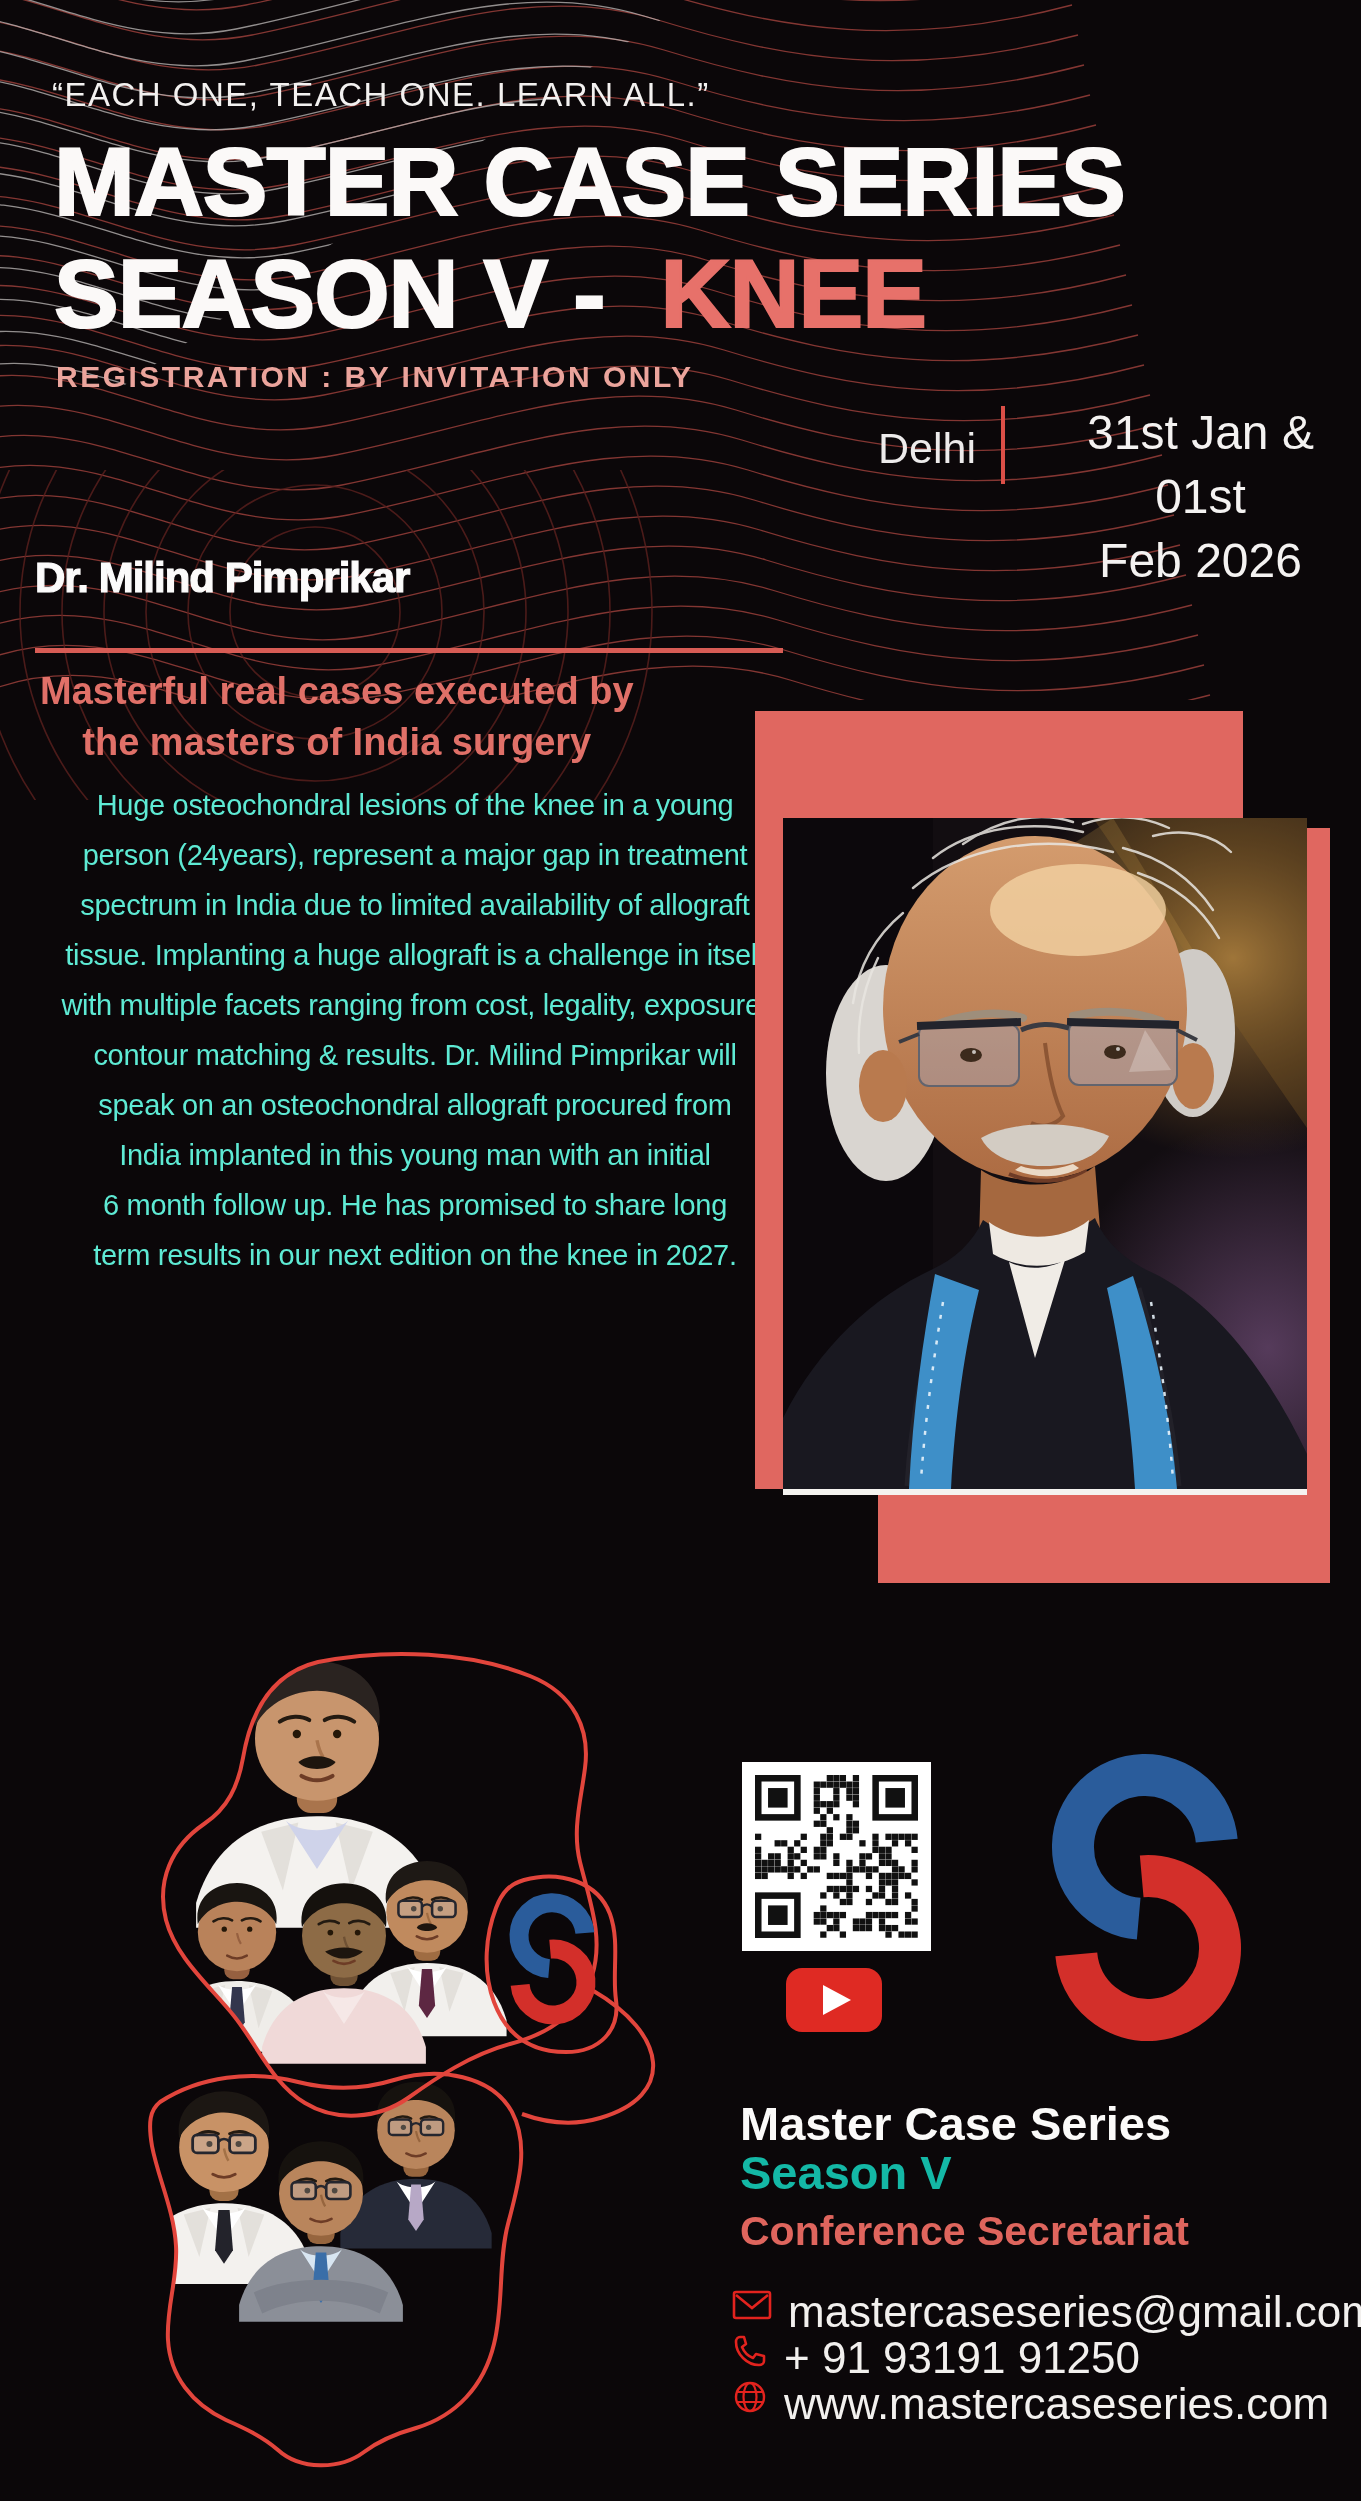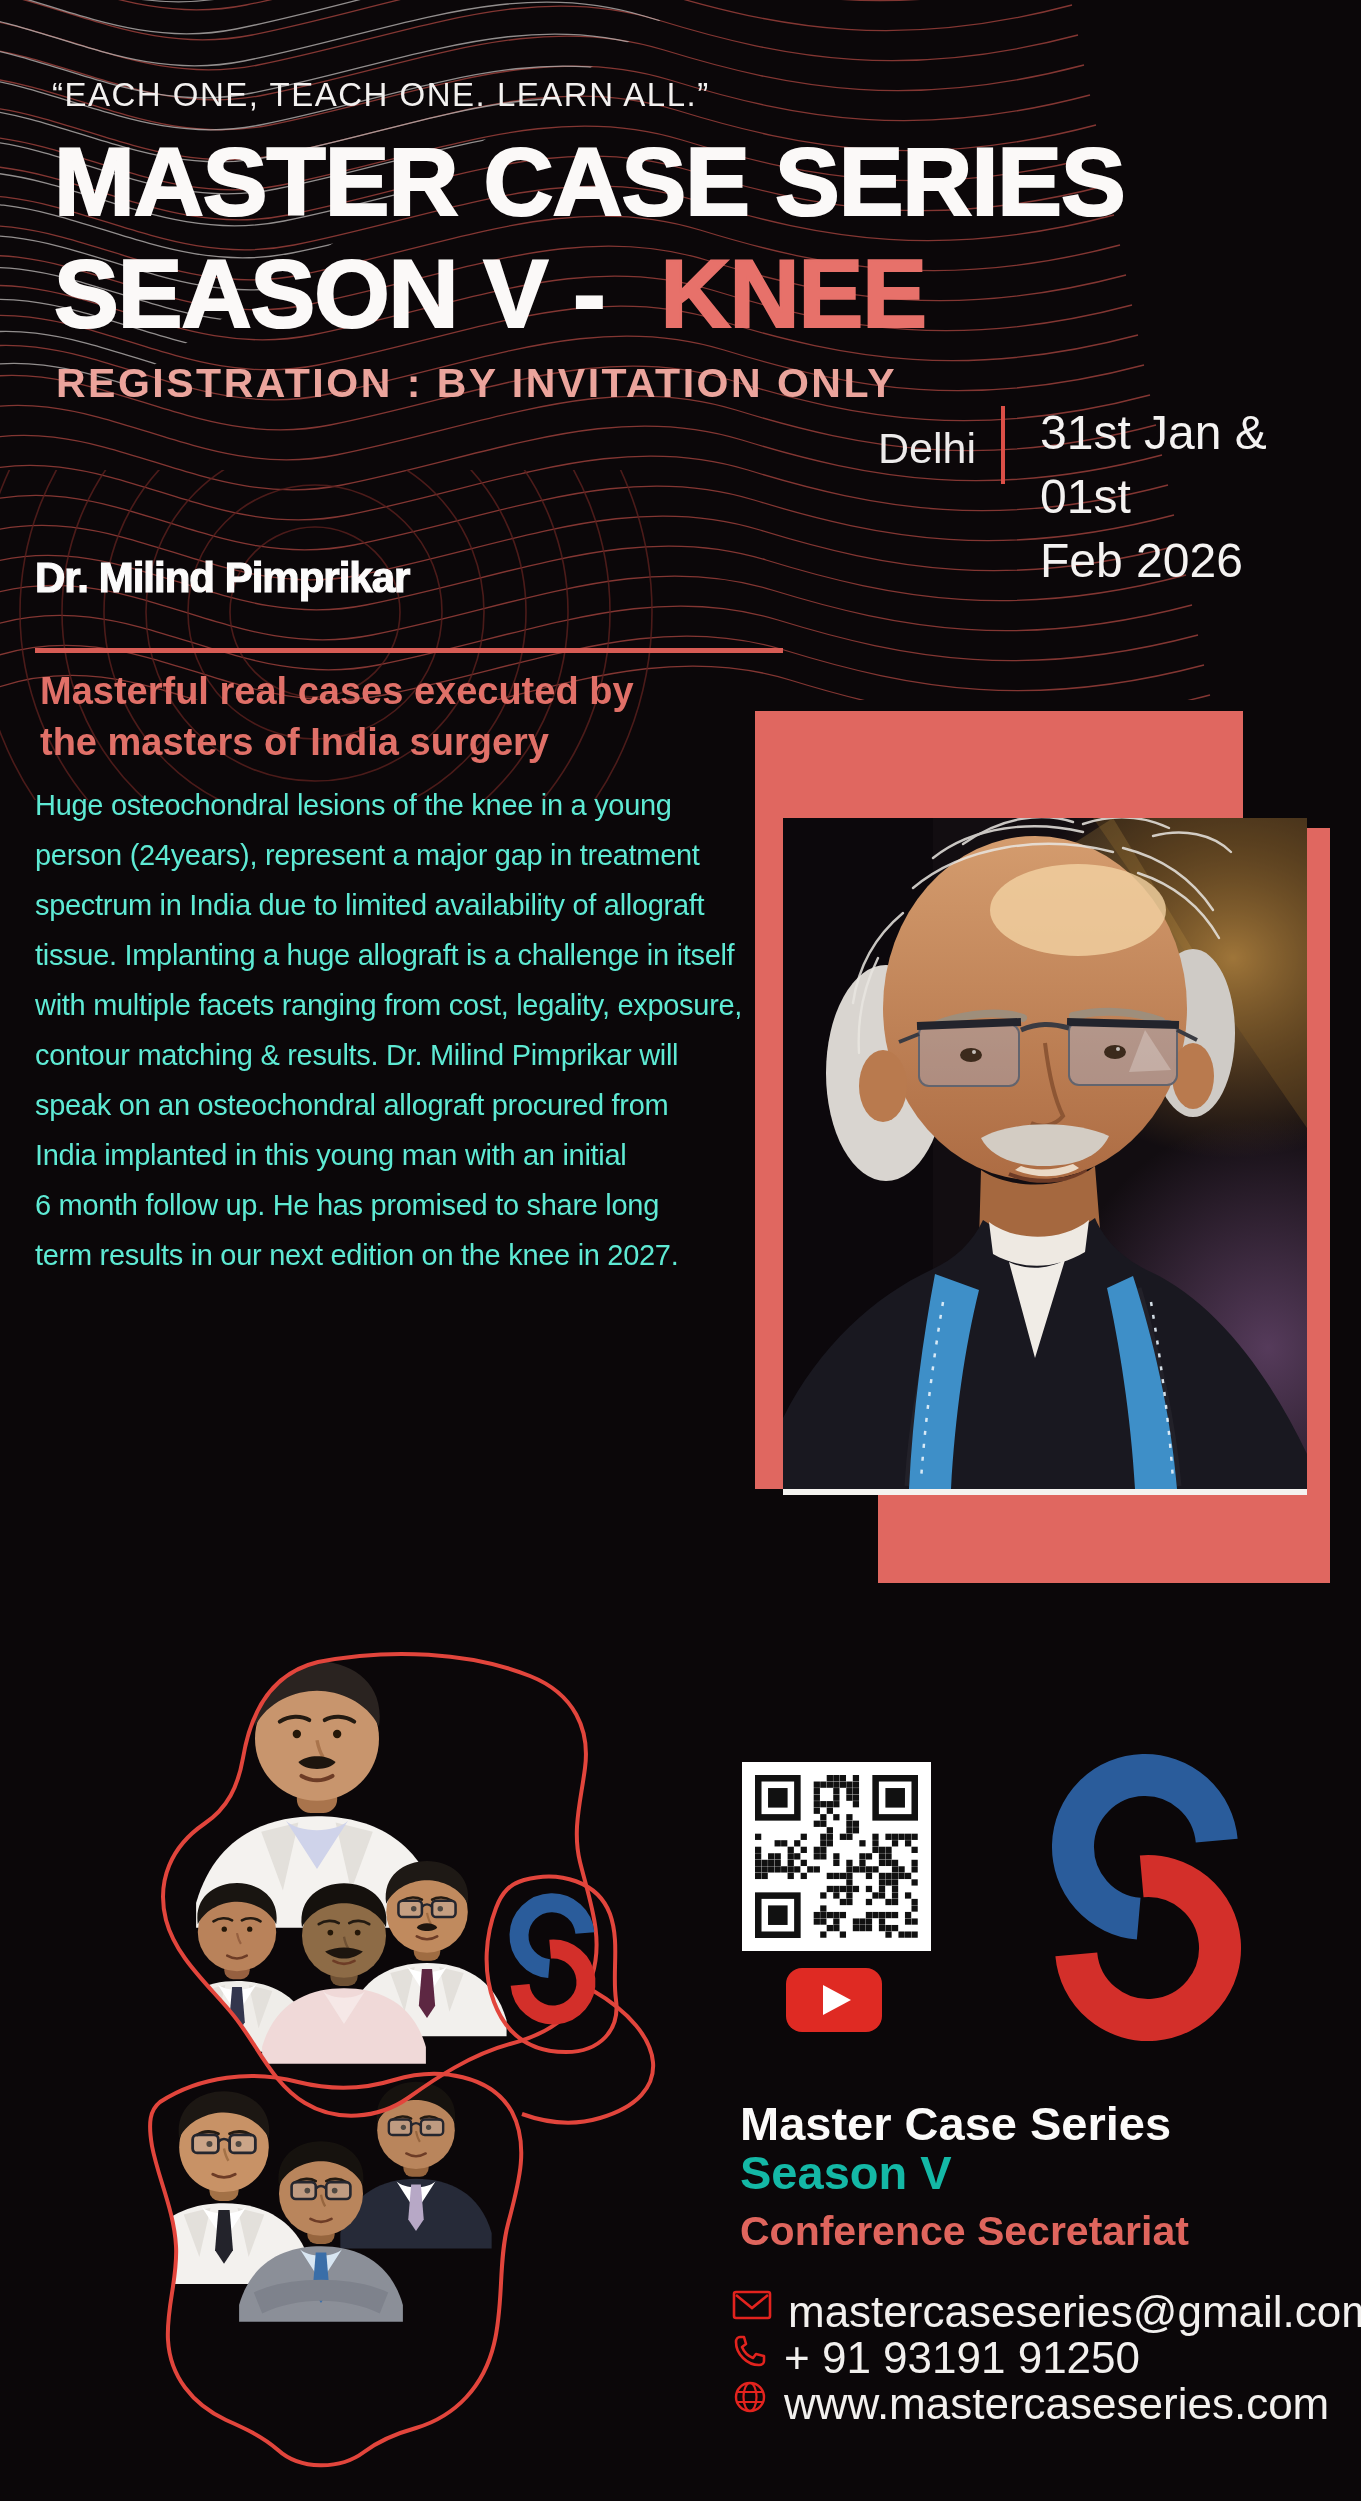--- a/index.html
+++ b/index.html
@@ -1,31 +1,32 @@
 <!DOCTYPE html>
 <html><head>
 <meta charset="utf-8">
 <style>
   html,body{margin:0;padding:0;background:#000;}
   .poster{
     position:relative;width:1361px;height:2501px;overflow:hidden;
     background:#0B0709;
     font-family:"Liberation Sans","DejaVu Sans",sans-serif;
     color:#f4f2f1;
+    text-align:center;
   }
   .abs{position:absolute;}
   svg{display:block;}
   
   .quote{left:52px;top:76px;font-size:33px;letter-spacing:1.5px;color:#f3f1f0;font-weight:400;}
   .title{left:54px;font-size:97px;font-weight:700;letter-spacing:-1px;color:#FBF9F8;
          -webkit-text-stroke:2.2px #FBF9F8;white-space:nowrap;}
   .title.l1{top:126px;}
   .title.l2{top:238px;}
   .title .knee{color:#E7716A;-webkit-text-stroke:2.2px #E7716A;margin-left:30px;}
-  .registration{left:56px;top:360px;font-size:41px;font-weight:700;letter-spacing:2.5px;color:#EBA49C;}
+  .registration{left:56px;top:360px;font-size:30px;font-weight:700;letter-spacing:2.5px;color:#EBA49C;}
   .venue-city{left:878px;top:424px;font-size:43px;color:#edebeb;}
   .venue-divider{left:1001px;top:406px;width:4px;height:78px;background:#DB4F47;}
   .venue-dates{left:1040px;top:401px;font-size:48px;line-height:64px;white-space:pre-line;color:#f4f2f1;}
   
   .speaker-name{left:35px;top:554px;font-size:42px;font-weight:700;letter-spacing:-1px;color:#fcfbfb;
                 -webkit-text-stroke:1.2px #fcfbfb;}
   .name-underline{left:35px;top:648px;width:748px;height:5px;background:#D85C55;}
   .tagline{left:40px;top:666px;font-size:38px;font-weight:700;line-height:51px;color:#E07068;white-space:pre-line;}
   .bio{left:35px;top:780px;width:760px;font-size:29px;line-height:50px;letter-spacing:-0.3px;
        color:#5eead4;white-space:pre-line;}

